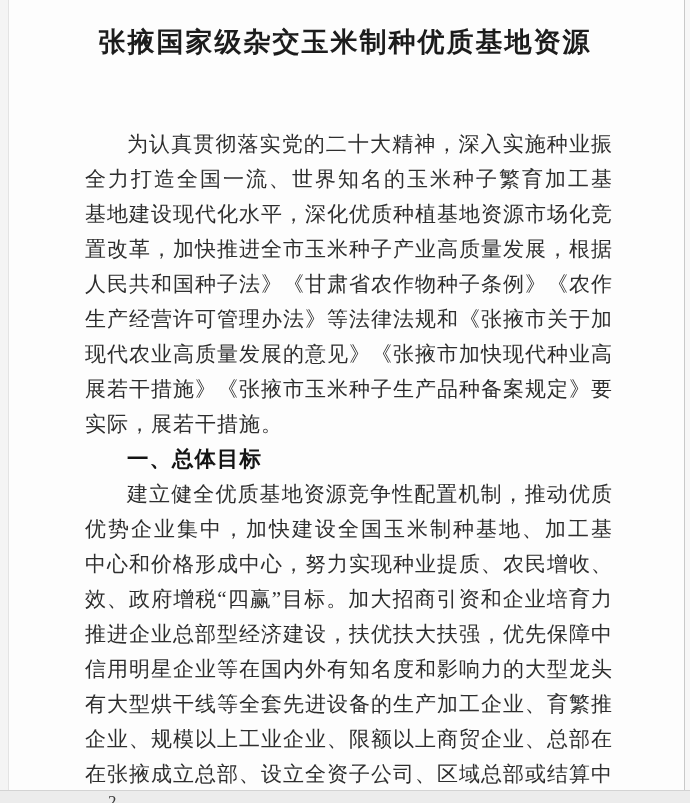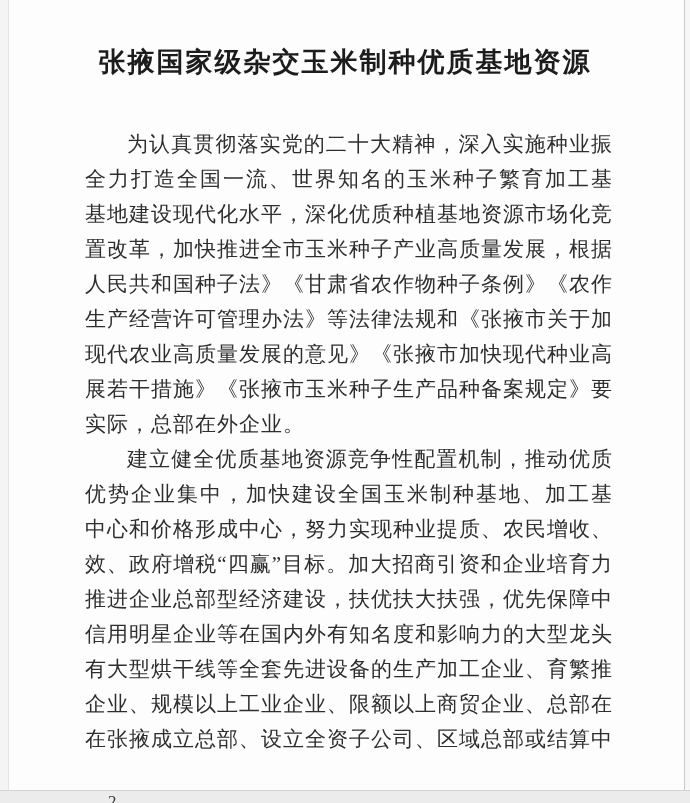--- a/index.html
+++ b/index.html
@@ -43,21 +43,20 @@
     position: absolute;
     top: 25px;
     left: 20px;
     width: 650px;
     text-align: center;
     font-weight: bold;
     font-size: 27px;
     line-height: 34px;
     letter-spacing: 2px;
     color: #1c1c1c;
-    margin-top: 20px;
   }
   
   .textblock {
     position: absolute;
     top: 127px;
     left: 85px;
     width: 528px;
     font-size: 21px;
     line-height: 35px;
     letter-spacing: 1px;
@@ -102,22 +101,23 @@
 
   <div class="textblock">
     <div class="line indent">为认真贯彻落实党的二十大精神，深入实施种业振兴行动，</div>
     <div class="line">全力打造全国一流、世界知名的玉米种子繁育加工基地，提升</div>
     <div class="line">基地建设现代化水平，深化优质种植基地资源市场化竞争性配</div>
     <div class="line">置改革，加快推进全市玉米种子产业高质量发展，根据《中华</div>
     <div class="line">人民共和国种子法》《甘肃省农作物种子条例》《农作物种子</div>
     <div class="line">生产经营许可管理办法》等法律法规和《张掖市关于加快推进</div>
     <div class="line">现代农业高质量发展的意见》《张掖市加快现代种业高质量发</div>
     <div class="line">展若干措施》《张掖市玉米种子生产品种备案规定》要求，结合</div>
-    <div class="line para-end">实际，总部在外企业。</div>
+    <div class="line para-end">实际，展若干措施。</div>
 
+    <div class="line heading indent">一、总体目标</div>
 
     <div class="line indent">建立健全优质基地资源竞争性配置机制，推动优质基地向</div>
     <div class="line">优势企业集中，加快建设全国玉米制种基地、加工基地、集散</div>
     <div class="line">中心和价格形成中心，努力实现种业提质、农民增收、企业增</div>
     <div class="line">效、政府增税“四赢”目标。加大招商引资和企业培育力度，</div>
     <div class="line">推进企业总部型经济建设，扶优扶大扶强，优先保障中国种业</div>
     <div class="line">信用明星企业等在国内外有知名度和影响力的大型龙头企业、</div>
     <div class="line">有大型烘干线等全套先进设备的生产加工企业、育繁推一体化</div>
     <div class="line">企业、规模以上工业企业、限额以上商贸企业、总部在外企业</div>
     <div class="line">在张掖成立总部、设立全资子公司、区域总部或结算中心的企</div>

